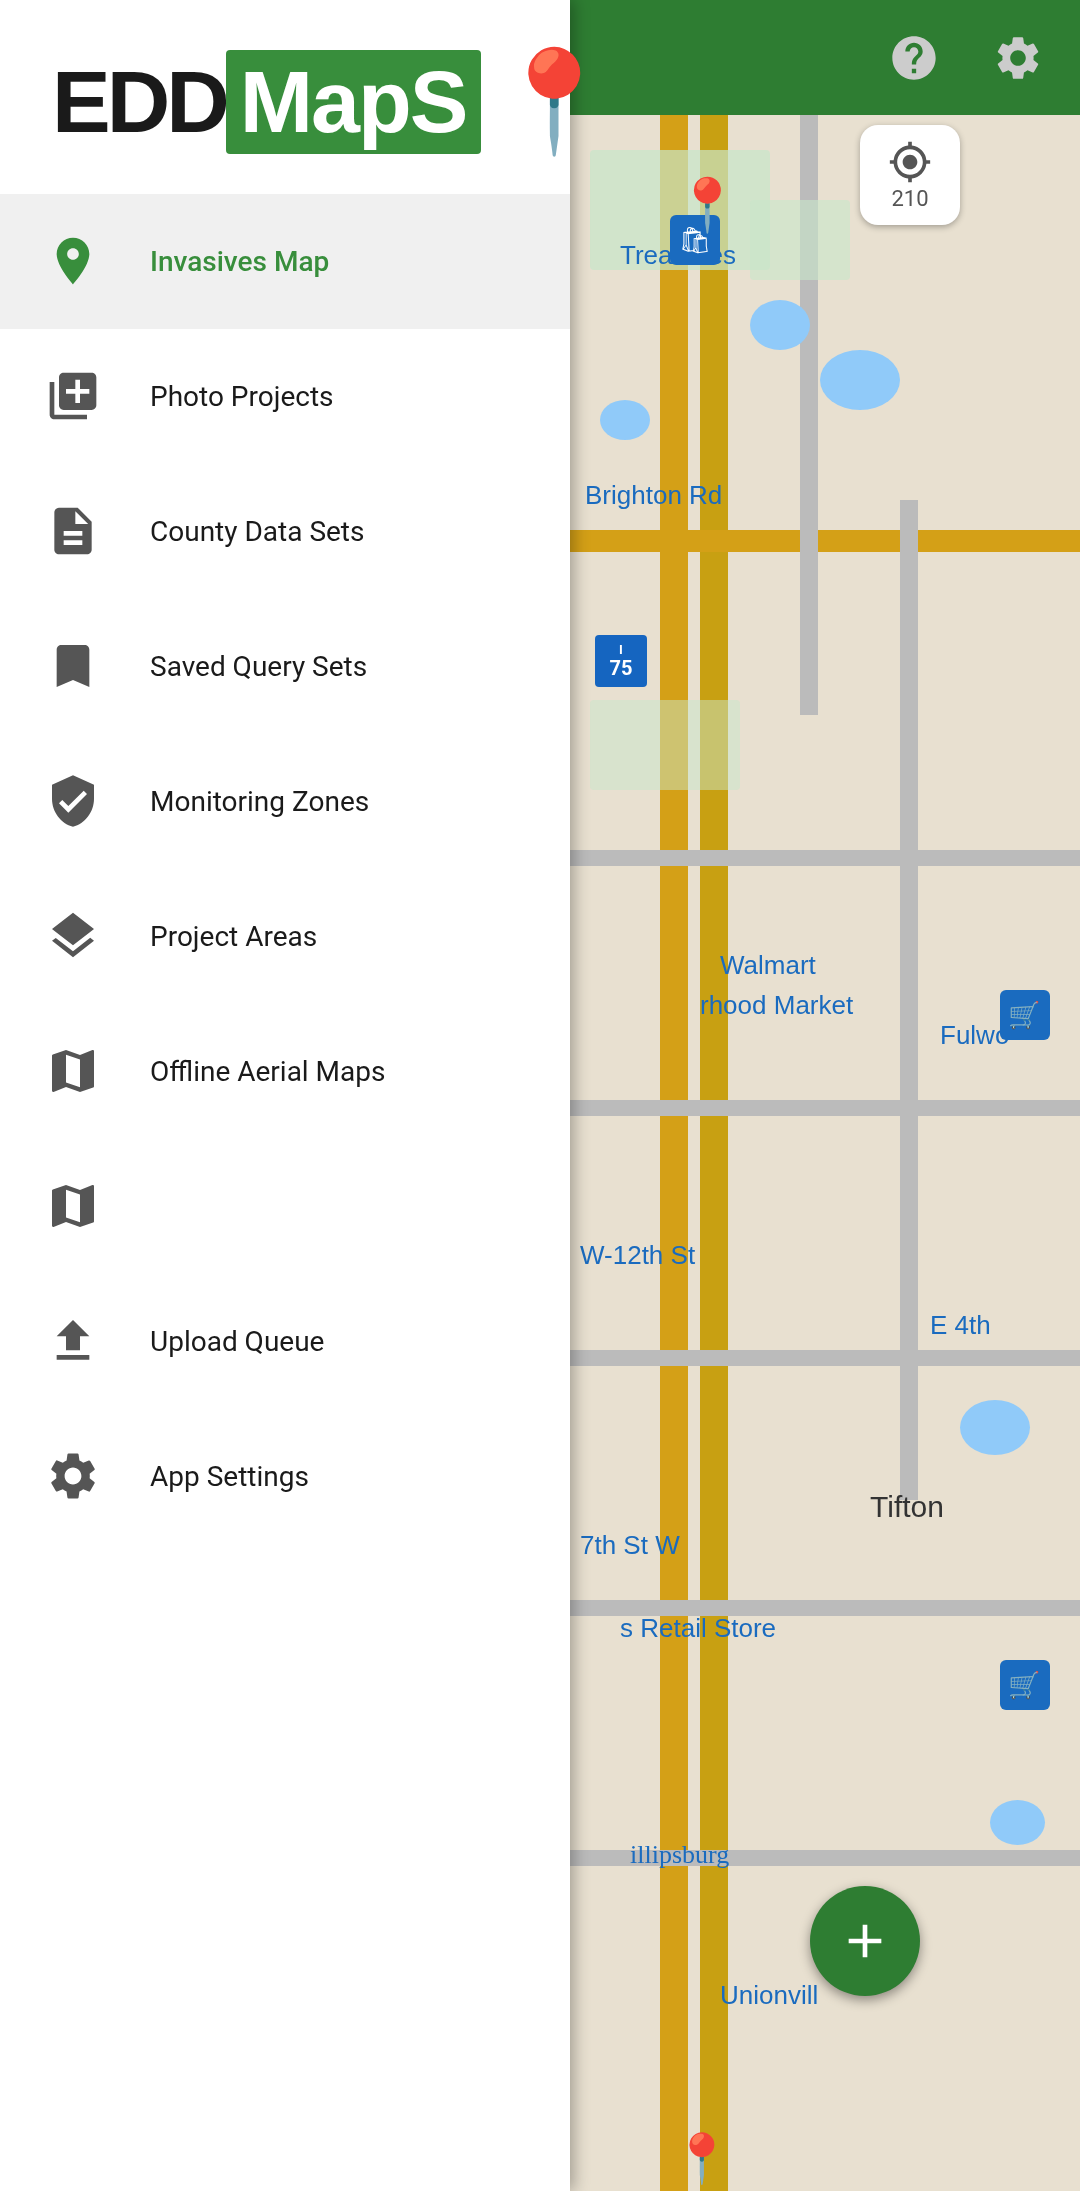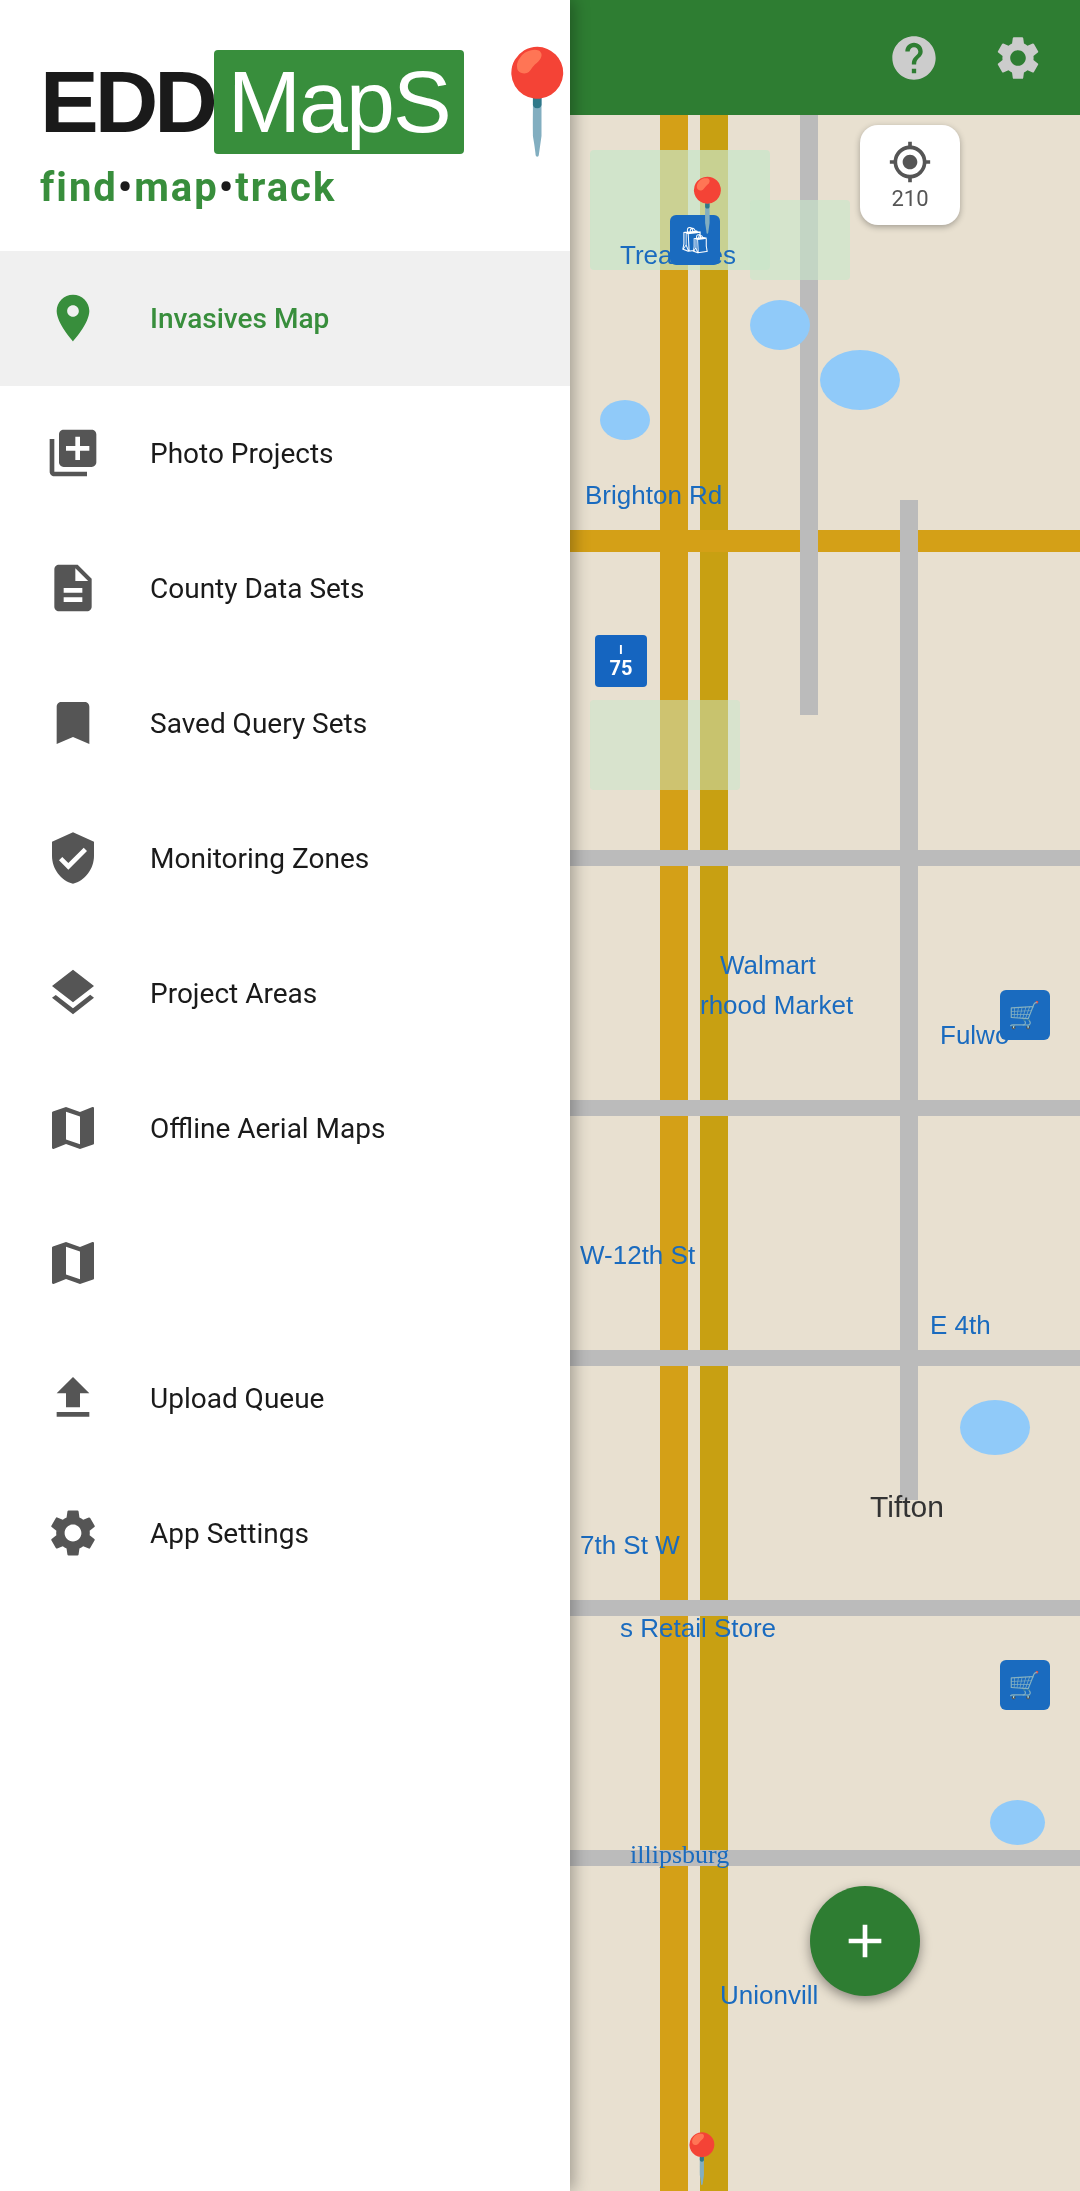--- a/index.html
+++ b/index.html
@@ -114,21 +114,21 @@
       height: 2191px;
       background: white;
       z-index: 20;
       display: flex;
       flex-direction: column;
       box-shadow: 4px 0 15px rgba(0,0,0,0.3);
     }
 
     
     .logo-area {
-      padding: 50px 40px 40px 40px;
+      padding: 50px 40px 40px 52px;
       display: flex;
       flex-direction: column;
       align-items: flex-start;
     }
 
     .logo-row {
       display: flex;
       align-items: center;
       gap: 0;
     }
@@ -143,21 +143,21 @@
     }
 
     .logo-maps-box {
       background: #388e3c;
       padding: 8px 14px;
       border-radius: 4px;
     }
 
     .logo-maps-text {
       font-size: 88px;
-      font-weight: 400;
+      font-weight: 700;
       color: white;
       letter-spacing: -2px;
       line-height: 1;
       font-family: Arial, sans-serif;
     }
 
     .logo-pin {
       margin-left: 12px;
       font-size: 100px;
       line-height: 1;
@@ -384,23 +384,20 @@
 <div class="drawer">
 
   <div class="logo-area">
     <div class="logo-row">
       <span class="logo-edd">EDD</span>
       <div class="logo-maps-box">
         <span class="logo-maps-text">MapS</span>
       </div>
       <span class="logo-pin">📍</span>
     </div>
-    <div class="logo-tagline">
-      <span>find</span><span class="tagline-dot">•</span><span>map</span><span class="tagline-dot">•</span><span>track</span>
-    </div>
   </div>
 
   <div class="menu-list">
 
     <div class="menu-item active">
       <div class="menu-item-icon">
         <svg viewBox="0 0 24 24">
           <path d="M12 2C8.13 2 5 5.13 5 9c0 5.25 7 13 7 13s7-7.75 7-13c0-3.87-3.13-7-7-7zm0 9.5c-1.38 0-2.5-1.12-2.5-2.5s1.12-2.5 2.5-2.5 2.5 1.12 2.5 2.5-1.12 2.5-2.5 2.5z"></path>
         </svg>
       </div>

